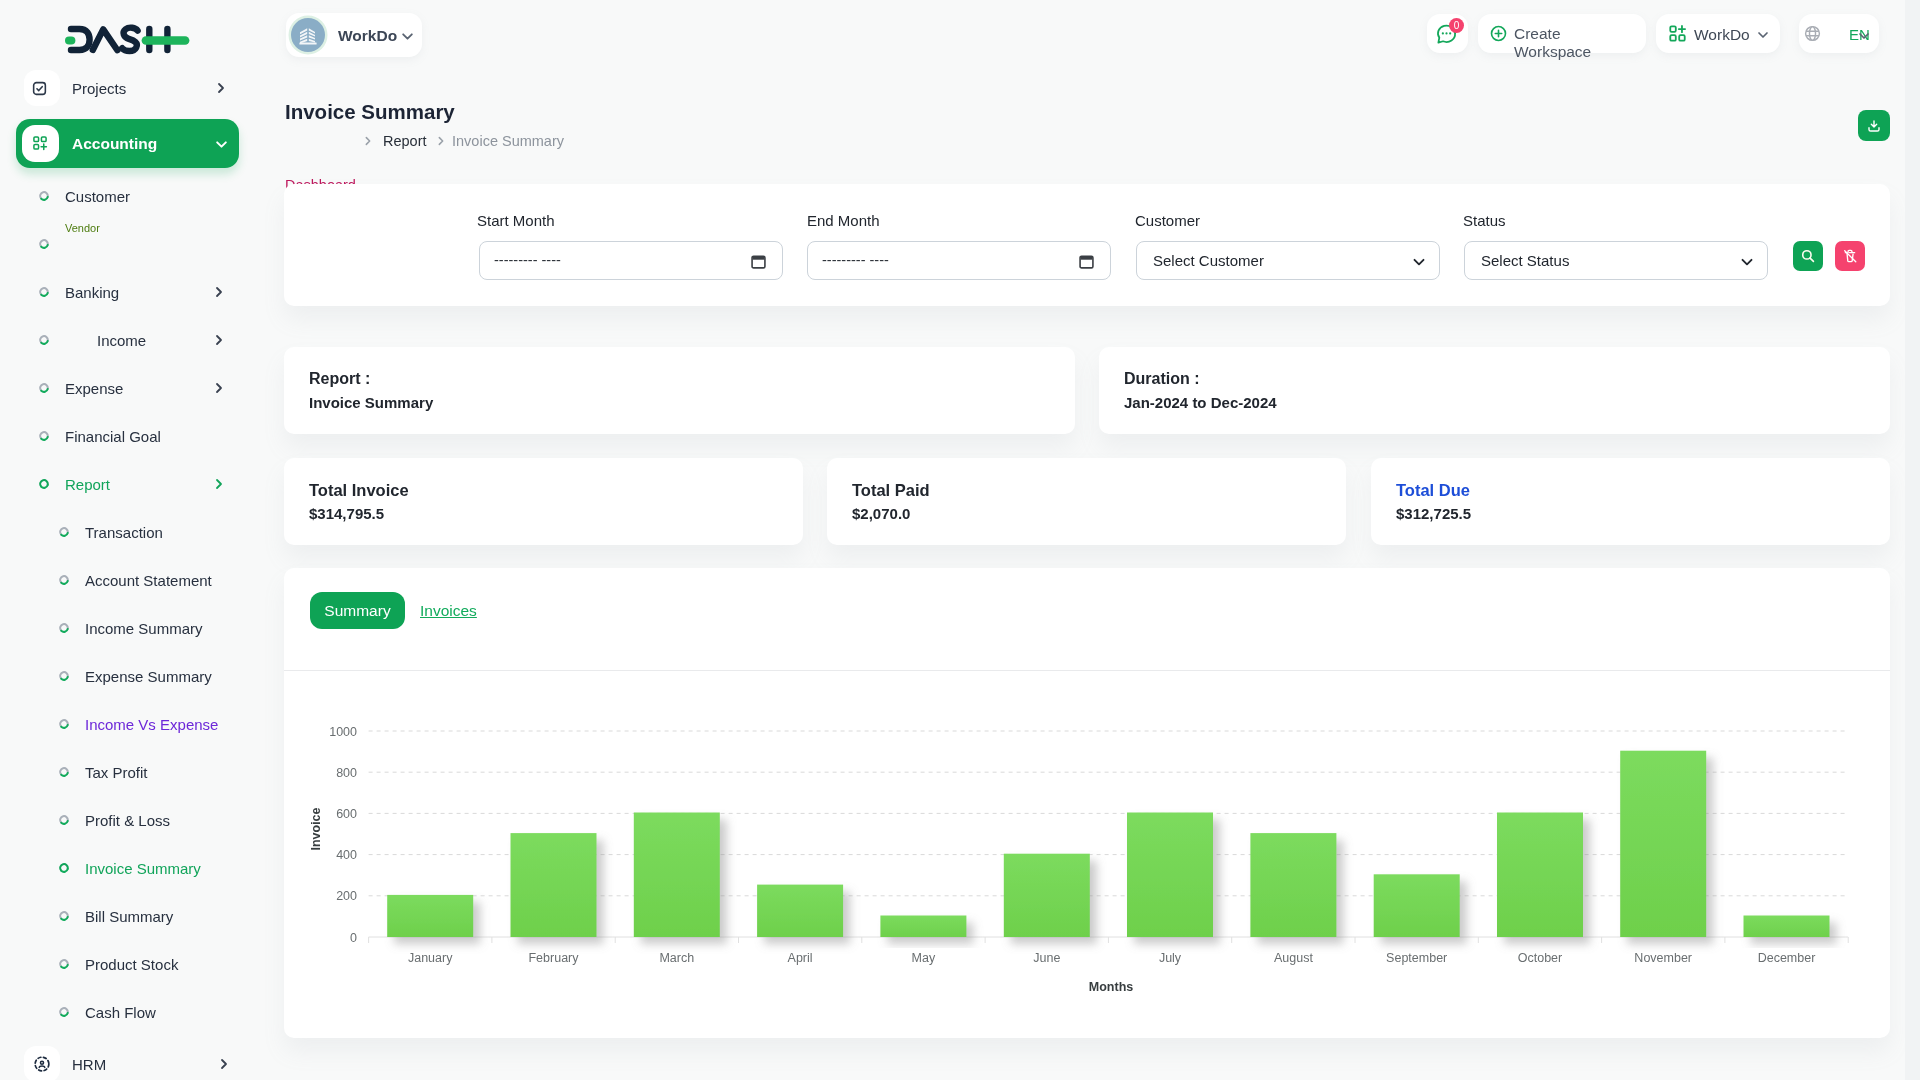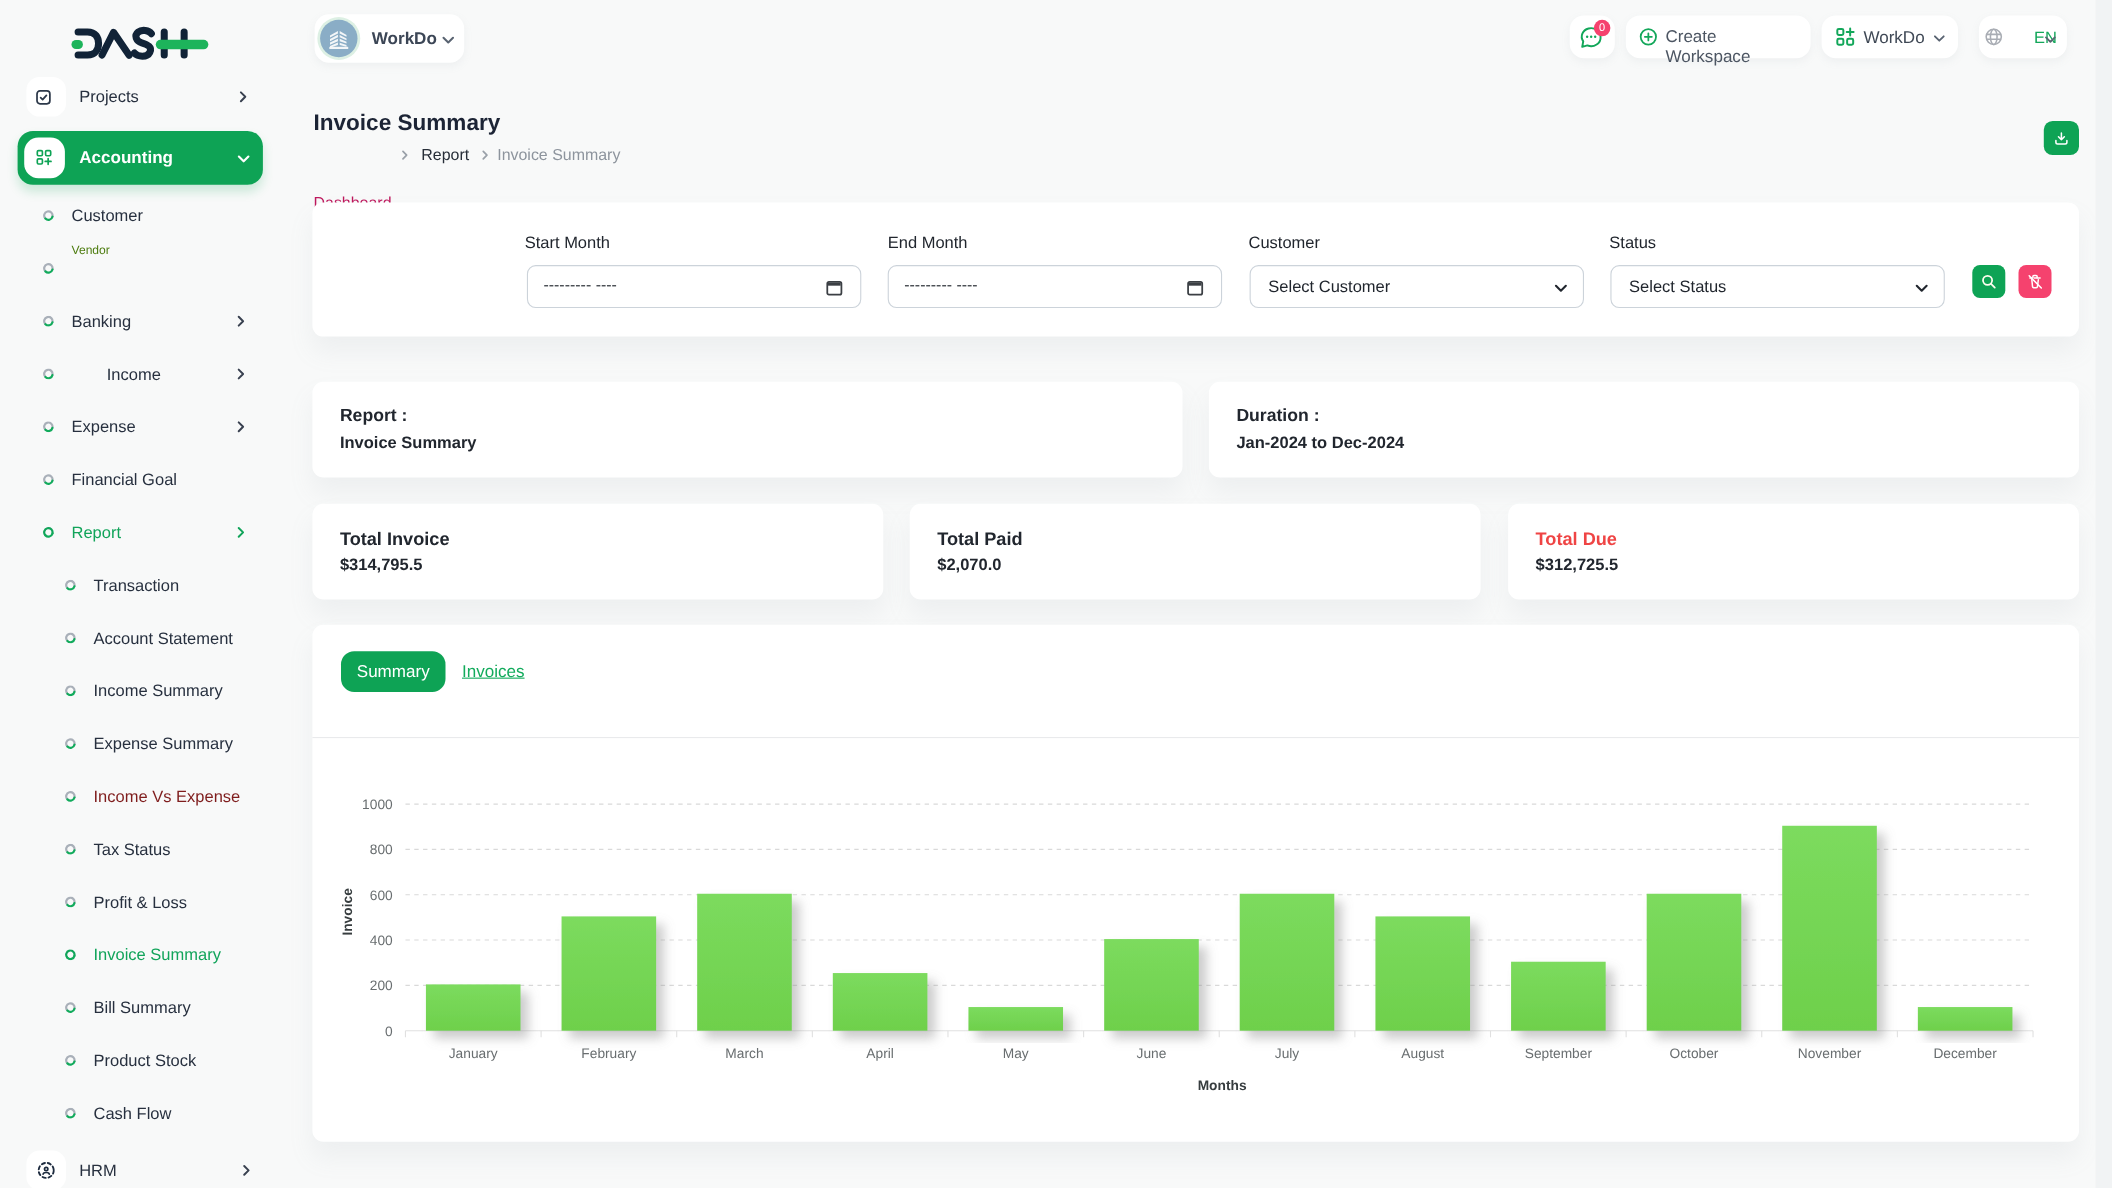--- a/index.html
+++ b/index.html
@@ -113,26 +113,26 @@
   <div class="abs" style="left:85px;top:620px;font-size:15px;color:#27303f;">Income Summary</div>
   <svg class="abs" style="left:59px;top:671px;" width="10" height="10" viewBox="0 0 10 10" fill="none" stroke-linecap="round">
     <path d="M2.1,7.4 A3.8,3.8 0 1 1 8.7,5.7" stroke="#a9b0b9" stroke-width="2"></path>
     <path d="M8.7,6.0 A3.8,3.8 0 0 1 2.3,7.7" stroke="#12ab5c" stroke-width="2"></path>
   </svg>
   <div class="abs" style="left:85px;top:668px;font-size:15px;color:#27303f;">Expense Summary</div>
   <svg class="abs" style="left:59px;top:719px;" width="10" height="10" viewBox="0 0 10 10" fill="none" stroke-linecap="round">
     <path d="M2.1,7.4 A3.8,3.8 0 1 1 8.7,5.7" stroke="#a9b0b9" stroke-width="2"></path>
     <path d="M8.7,6.0 A3.8,3.8 0 0 1 2.3,7.7" stroke="#12ab5c" stroke-width="2"></path>
   </svg>
-  <div class="abs" style="left:85px;top:716px;font-size:15px;color:#7f1d1d;">Income Vs Expense</div>
+  <div class="abs" style="left:85px;top:716px;font-size:15px;color:#6d28d9;">Income Vs Expense</div>
   <svg class="abs" style="left:59px;top:767px;" width="10" height="10" viewBox="0 0 10 10" fill="none" stroke-linecap="round">
     <path d="M2.1,7.4 A3.8,3.8 0 1 1 8.7,5.7" stroke="#a9b0b9" stroke-width="2"></path>
     <path d="M8.7,6.0 A3.8,3.8 0 0 1 2.3,7.7" stroke="#12ab5c" stroke-width="2"></path>
   </svg>
-  <div class="abs" style="left:85px;top:764px;font-size:15px;color:#27303f;">Tax Status</div>
+  <div class="abs" style="left:85px;top:764px;font-size:15px;color:#27303f;">Tax Profit</div>
   <svg class="abs" style="left:59px;top:815px;" width="10" height="10" viewBox="0 0 10 10" fill="none" stroke-linecap="round">
     <path d="M2.1,7.4 A3.8,3.8 0 1 1 8.7,5.7" stroke="#a9b0b9" stroke-width="2"></path>
     <path d="M8.7,6.0 A3.8,3.8 0 0 1 2.3,7.7" stroke="#12ab5c" stroke-width="2"></path>
   </svg>
   <div class="abs" style="left:85px;top:812px;font-size:15px;color:#27303f;">Profit &amp; Loss</div>
   <svg class="abs" style="left:59px;top:863px;" width="10" height="10" viewBox="0 0 10 10" fill="none" stroke-linecap="round">
     <path d="M2.1,7.4 A3.8,3.8 0 1 1 8.7,5.7" stroke="#11a45a" stroke-width="2"></path>
     <path d="M8.7,6.0 A3.8,3.8 0 0 1 2.3,7.7" stroke="#12ab5c" stroke-width="2"></path>
   </svg>
   <div class="abs" style="left:85px;top:860px;font-size:15px;color:#11a45a;">Invoice Summary</div>
@@ -301,21 +301,21 @@
 </div>
 <div class="card" style="left:284px;top:458px;width:519px;height:87px;">
   <div class="abs" style="left:25px;top:23px;font-size:16.5px;font-weight:700;color:#21262e;">Total Invoice</div>
   <div class="abs" style="left:25px;top:47px;font-size:15px;font-weight:700;color:#21262e;">$314,795.5</div>
 </div>
 <div class="card" style="left:827px;top:458px;width:519px;height:87px;">
   <div class="abs" style="left:25px;top:23px;font-size:16.5px;font-weight:700;color:#21262e;">Total Paid</div>
   <div class="abs" style="left:25px;top:47px;font-size:15px;font-weight:700;color:#21262e;">$2,070.0</div>
 </div>
 <div class="card" style="left:1371px;top:458px;width:519px;height:87px;">
-  <div class="abs" style="left:25px;top:23px;font-size:16.5px;font-weight:700;color:#ef4444;">Total Due</div>
+  <div class="abs" style="left:25px;top:23px;font-size:16.5px;font-weight:700;color:#1d4ed8;">Total Due</div>
   <div class="abs" style="left:25px;top:47px;font-size:15px;font-weight:700;color:#21262e;">$312,725.5</div>
 </div>
 
 <div class="card" style="left:284px;top:568px;width:1606px;height:470px;">
   <div class="abs" style="left:26px;top:24px;width:95px;height:37px;background:#0ea355;border-radius:12px;"></div>
   <div class="abs" style="left:26px;top:24px;width:95px;height:37px;text-align:center;line-height:37px;font-size:15.5px;color:#fff;">Summary</div>
   <div class="abs" style="left:136px;top:34px;font-size:15.5px;color:#12ab5c;text-decoration:underline;">Invoices</div>
   <div class="abs" style="left:0;top:102px;width:1606px;height:1px;background:#e9eaec;"></div>
   <svg class="abs" style="left:0;top:132px;" width="1606" height="310" viewBox="0 0 1606 310">
     <defs>

